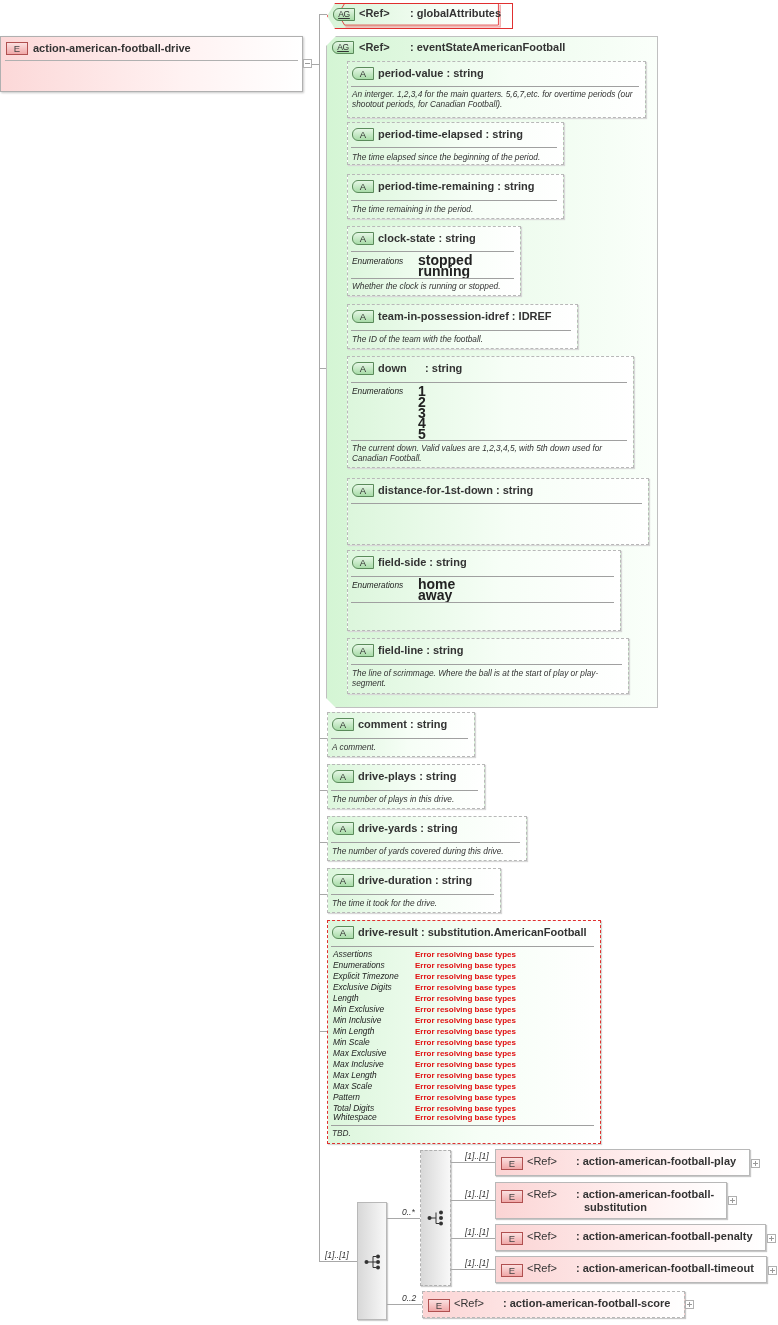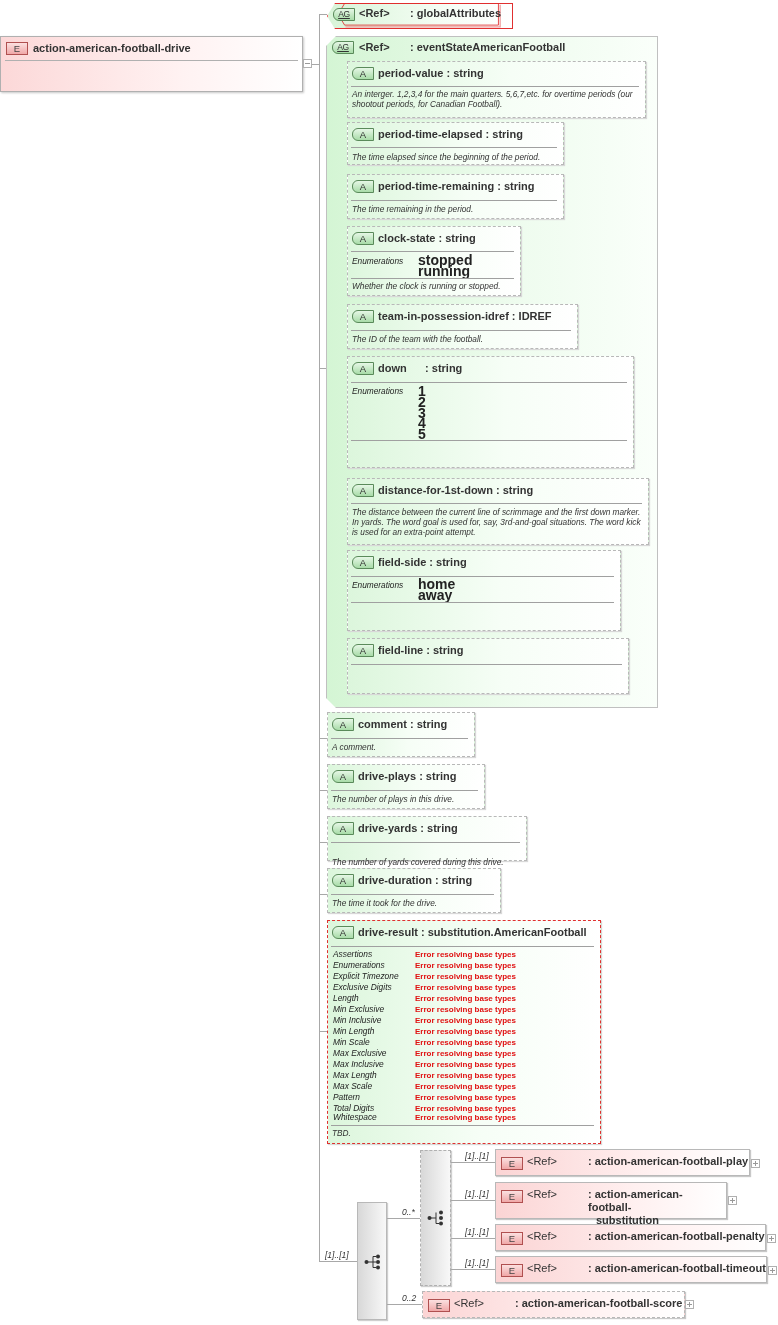--- a/index.html
+++ b/index.html
@@ -95,21 +95,21 @@
 
   .card { position: absolute; font-size: 8.5px; font-style: italic; color: #333; white-space: nowrap; }
 
   .ref-elem {
     position: absolute; border: 1px solid #b8b8b8;
     background: linear-gradient(to right, #fbd4d4, #fff0f0 60%, #fff);
     box-shadow: 1px 1px 1px #c8c8c8;
   }
   .ref-elem.dashed { border: 1px dashed #b8b8b8; }
   .ref-elem .tag { position: absolute; left: 31px; top: 5px; font-size: 11px; color: #333; }
-  .ref-elem .nm { position: absolute; left: 92px; top: 5px; font-size: 11px; font-weight: bold; color: #333; line-height: 13px; }
+  .ref-elem .nm { position: absolute; left: 80px; top: 5px; font-size: 11px; font-weight: bold; color: #333; line-height: 13px; }
 </style>
 </head>
 <body>
 
 <div class="hline" style="left:303px; top:64px; width:16px;"></div>
 <div class="vline" style="left:319px; top:14px; height:1247px;"></div>
 <div class="hline" style="left:319px; top:14px; width:8px;"></div>
 <div class="hline" style="left:319px; top:368px; width:7px;"></div>
 <div class="hline" style="left:319px; top:738px; width:8px;"></div>
 <div class="hline" style="left:319px; top:790px; width:8px;"></div>
@@ -197,66 +197,67 @@
   <div class="sep" style="top:25px;"></div>
   <div class="enum-label" style="top:29px;">Enumerations</div>
   <div class="enum-vals" style="top:29px;">
     <div>1</div>
     <div>2</div>
     <div>3</div>
     <div>4</div>
     <div>5</div>
   </div>
   <div class="sep" style="top:83px;"></div>
+  <div class="desc" style="top:86px;">The current down.  Valid values are 1,2,3,4,5, with 5th down used for Canadian Football.</div>
 </div>
 
 <div class="attr" style="left:347px; top:478px; width:302px; height:67px;">
   <div class="a-badge" style="left:4px; top:5px;">A</div>
   <div class="name">distance-for-1st-down : string</div>
   <div class="sep" style="top:24px;"></div>
-  <div class="desc" style="top:28px;">The distance between the current line of scrimmage and the first down marker. In yards. The word goal is used for, say, 3rd-and-goal situations. The word kick is used for an extra-point attempt.</div>
 </div>
 
 <div class="attr" style="left:347px; top:550px; width:274px; height:81px;">
   <div class="a-badge" style="left:4px; top:5px;">A</div>
   <div class="name">field-side : string</div>
   <div class="sep" style="top:25px;"></div>
   <div class="enum-label" style="top:29px;">Enumerations</div>
   <div class="enum-vals" style="top:28px;">
     <div>home</div>
     <div>away</div>
   </div>
   <div class="sep" style="top:51px;"></div>
 </div>
 
 <div class="attr" style="left:347px; top:638px; width:282px; height:56px;">
   <div class="a-badge" style="left:4px; top:5px;">A</div>
   <div class="name">field-line : string</div>
   <div class="sep" style="top:25px;"></div>
+  <div class="desc" style="top:29px;">The line of scrimmage. Where the ball is at the start of play or play-segment.</div>
 </div>
 
 <div class="attr" style="left:327px; top:712px; width:148px; height:45px;">
   <div class="a-badge" style="left:4px; top:5px;">A</div>
   <div class="name">comment : string</div>
   <div class="sep" style="top:25px;"></div>
   <div class="desc" style="top:29px;">A comment.</div>
 </div>
 
 <div class="attr" style="left:327px; top:764px; width:158px; height:45px;">
   <div class="a-badge" style="left:4px; top:5px;">A</div>
   <div class="name">drive-plays : string</div>
   <div class="sep" style="top:25px;"></div>
   <div class="desc" style="top:29px;">The number of plays in this drive.</div>
 </div>
 
 <div class="attr" style="left:327px; top:816px; width:200px; height:45px;">
   <div class="a-badge" style="left:4px; top:5px;">A</div>
   <div class="name">drive-yards : string</div>
   <div class="sep" style="top:25px;"></div>
-  <div class="desc" style="top:40px;">The number of yards covered during this drive.</div>
+  <div class="desc" style="top:29px;">The number of yards covered during this drive.</div>
 </div>
 
 <div class="attr" style="left:327px; top:868px; width:174px; height:45px;">
   <div class="a-badge" style="left:4px; top:5px;">A</div>
   <div class="name">drive-duration : string</div>
   <div class="sep" style="top:25px;"></div>
   <div class="desc" style="top:29px;">The time it took for the drive.</div>
 </div>
 
 <div class="attr error" style="left:327px; top:920px; width:274px; height:224px;">

